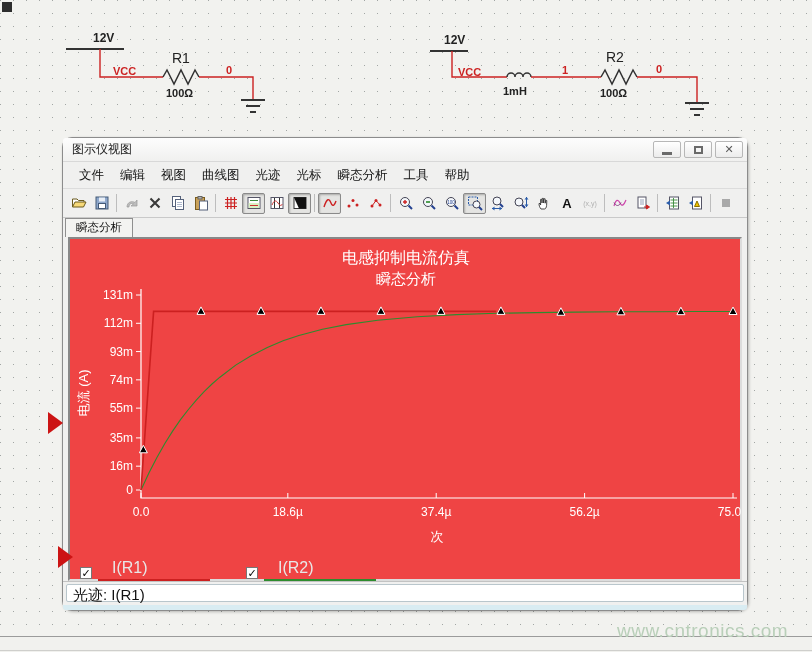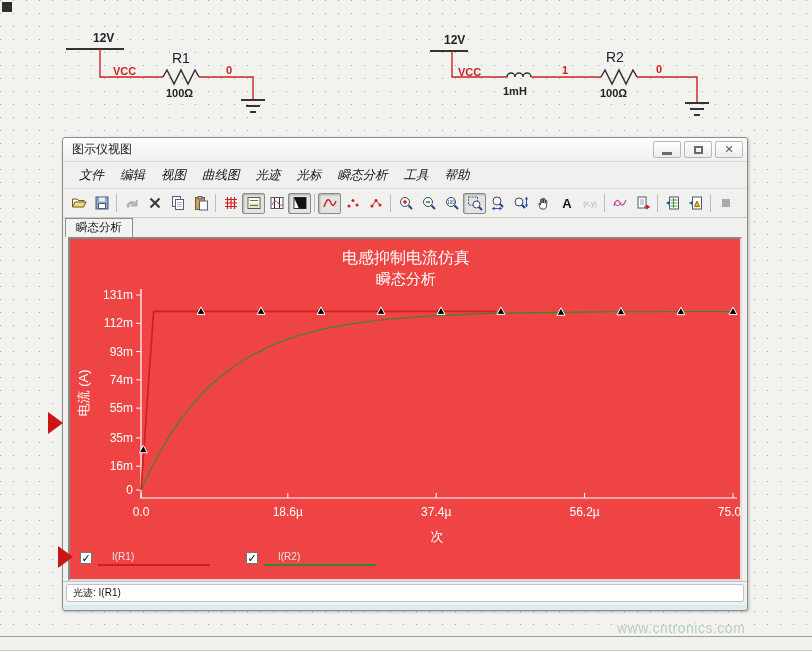--- a/index.html
+++ b/index.html
@@ -13,35 +13,35 @@
   #schematic { position:absolute; left:0; top:0; width:812px; height:136px; }
   #corner-artifact { position:absolute; left:2px; top:2px; width:10px; height:10px; background:#2e2e2e; }
 
   
   .red-arrow { position:absolute; width:0; height:0;
     border-top:11px solid transparent; border-bottom:11px solid transparent;
     border-left:15px solid #cc1414; }
 
   
   #win { position:absolute; left:62px; top:137px; width:686px; height:474px;
-    background:#f0f0ef; border:1px solid #8c8c8c; border-radius:3px;
+    background:#f0f0ef; border:1px solid #8c8c8c; border-radius:10px;
     box-shadow:1px 1px 3px rgba(0,0,0,.25); display:flex; flex-direction:column; }
   #titlebar { height:24px; background:linear-gradient(#fdfdfd,#f0f0ef);
     border-bottom:1px solid #d8d8d8; display:flex; align-items:center; padding:0 4px 0 9px;
     border-radius:3px 3px 0 0; }
   #title { font-size:12px; color:#1a1a1a; flex:1; }
   .winbtn { width:28px; height:17px; margin-left:3px; background:linear-gradient(#ffffff,#ececec);
     border:1px solid #b7b7b7; border-radius:2px; display:flex; align-items:center; justify-content:center; }
   .glyph-min { width:10px; height:3px; background:#6a6a6a; margin-top:7px; }
   .glyph-restore { width:9px; height:8px; border:2px solid #6a6a6a; }
   .glyph-close { font-size:11px; font-weight:bold; color:#5a5a5a; line-height:1; }
 
   #menubar { height:27px; background:#f0f0ef; border-bottom:1px solid #dcdcdc;
     display:flex; align-items:center; padding-left:8px; }
-  .menu-item { font-size:12.5px; color:#111; padding:4px 8px; cursor:default;font-style:italic; }
+  .menu-item { font-size:12.5px; color:#111; padding:4px 8px; cursor:default; }
 
   #toolbar { height:29px; background:#f0f0ef; border-bottom:1px solid #c9c9c9;
     display:flex; align-items:center; padding-left:4px; }
   .tbtn { width:23px; height:21px; display:flex; align-items:center; justify-content:center;
     border:1px solid transparent; border-radius:2px; flex:0 0 auto; }
   .tbtn svg { width:16px; height:16px; }
   .tbtn.pressed { border:1px solid #8a8a8a; background:#e4e4e2;
     box-shadow:inset 1px 1px 2px rgba(0,0,0,.25); }
   .tsep { width:1px; height:18px; background:#bdbdbd; margin:0 3px; flex:0 0 auto; }
 
@@ -51,33 +51,33 @@
 
   #chartbox { height:344px; margin:0 5px; border:2px inset #dcdcdc; background:#ef4444; position:relative; }
   #plot { position:absolute; left:0; top:0; }
   #plot text { font-family:"Liberation Sans","DejaVu Sans",sans-serif; }
 
   #legend { position:absolute; left:10px; top:304px; display:flex; align-items:flex-end; }
   .legend-item { display:flex; align-items:flex-end; margin-right:36px; }
   .cb { width:12px; height:12px; background:#fff; border:1px solid #777; margin:0 6px 2px 0;
     font-size:11px; line-height:11px; color:#000; text-align:center; font-weight:bold; }
   .legend-col { display:flex; flex-direction:column; }
-  .legend-label { color:#e8e8e8; font-size:10px; margin:8px 0 2px 14px; }
+  .legend-label { color:#e8e8e8; font-size:16px; margin:16px 0 2px 14px; }
   .legend-line { width:112px; height:2px; }
 
   #statusbar { height:24px; background:#f0f0ef; border-top:1px solid #c2c2c2; padding:2px 3px; }
   #status-field { height:18px; background:#fff; border:1px solid #b9c6cc; border-radius:2px;
-    font-size:10px; color:#111; padding:1px 6px; }
+    font-size:15px; color:#111; padding:1px 6px; }
   #win-bottom-strip { flex:1; background:#d9ecf2; border-radius:0 0 3px 3px; }
 
   
   #bottom-strip { position:absolute; left:0; top:636px; width:812px; height:16px;
     border-top:1px solid #9b9b9b; background:#f1f1ee; }
   #bottom-strip-line2 { position:absolute; left:0; top:650px; width:812px; height:1px; background:#cfcfcc; }
-  #watermark { position:absolute; left:617px; top:620px; font-size:14px; color:#b9cfb9;
+  #watermark { position:absolute; left:617px; top:620px; font-size:19px; color:#b9cfb9;
     letter-spacing:0.5px; }
 </style>
 </head>
 <body>
 
 <div id="corner-artifact"></div>
 
 <svg id="schematic" viewBox="0 0 812 136">
 
   <g>

